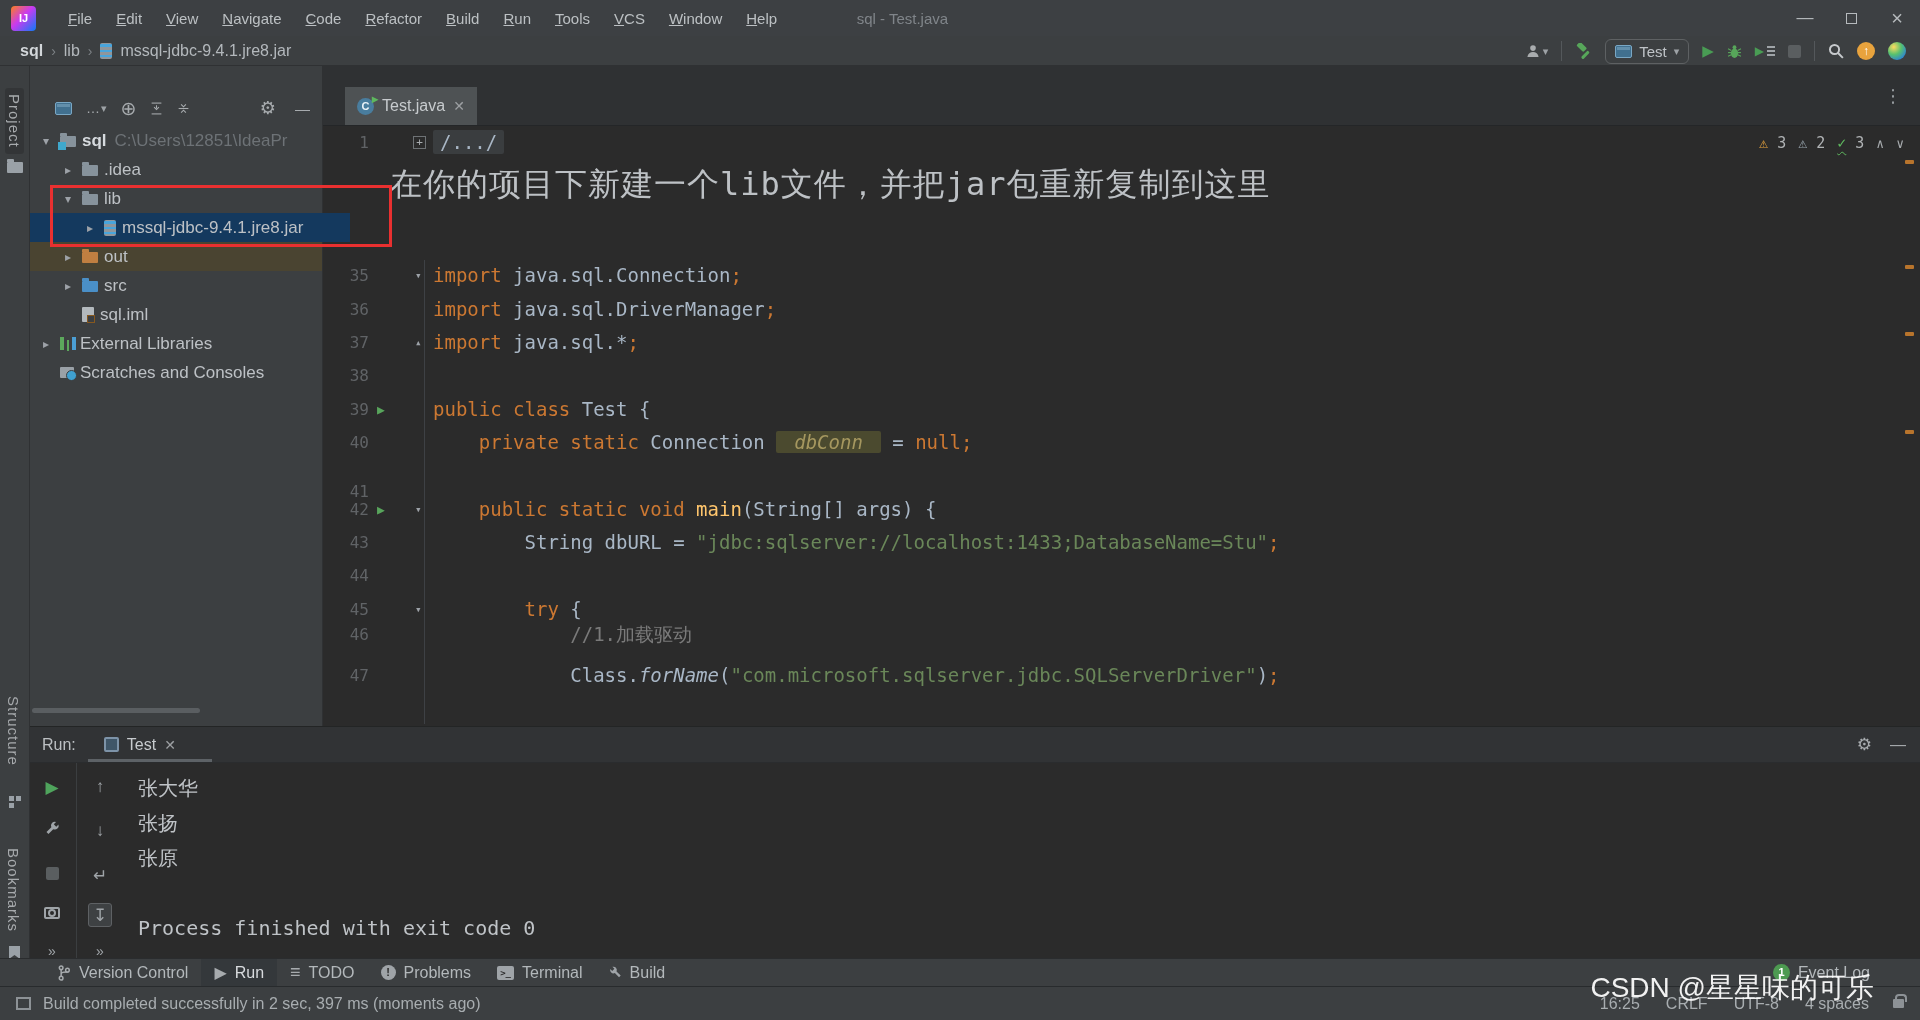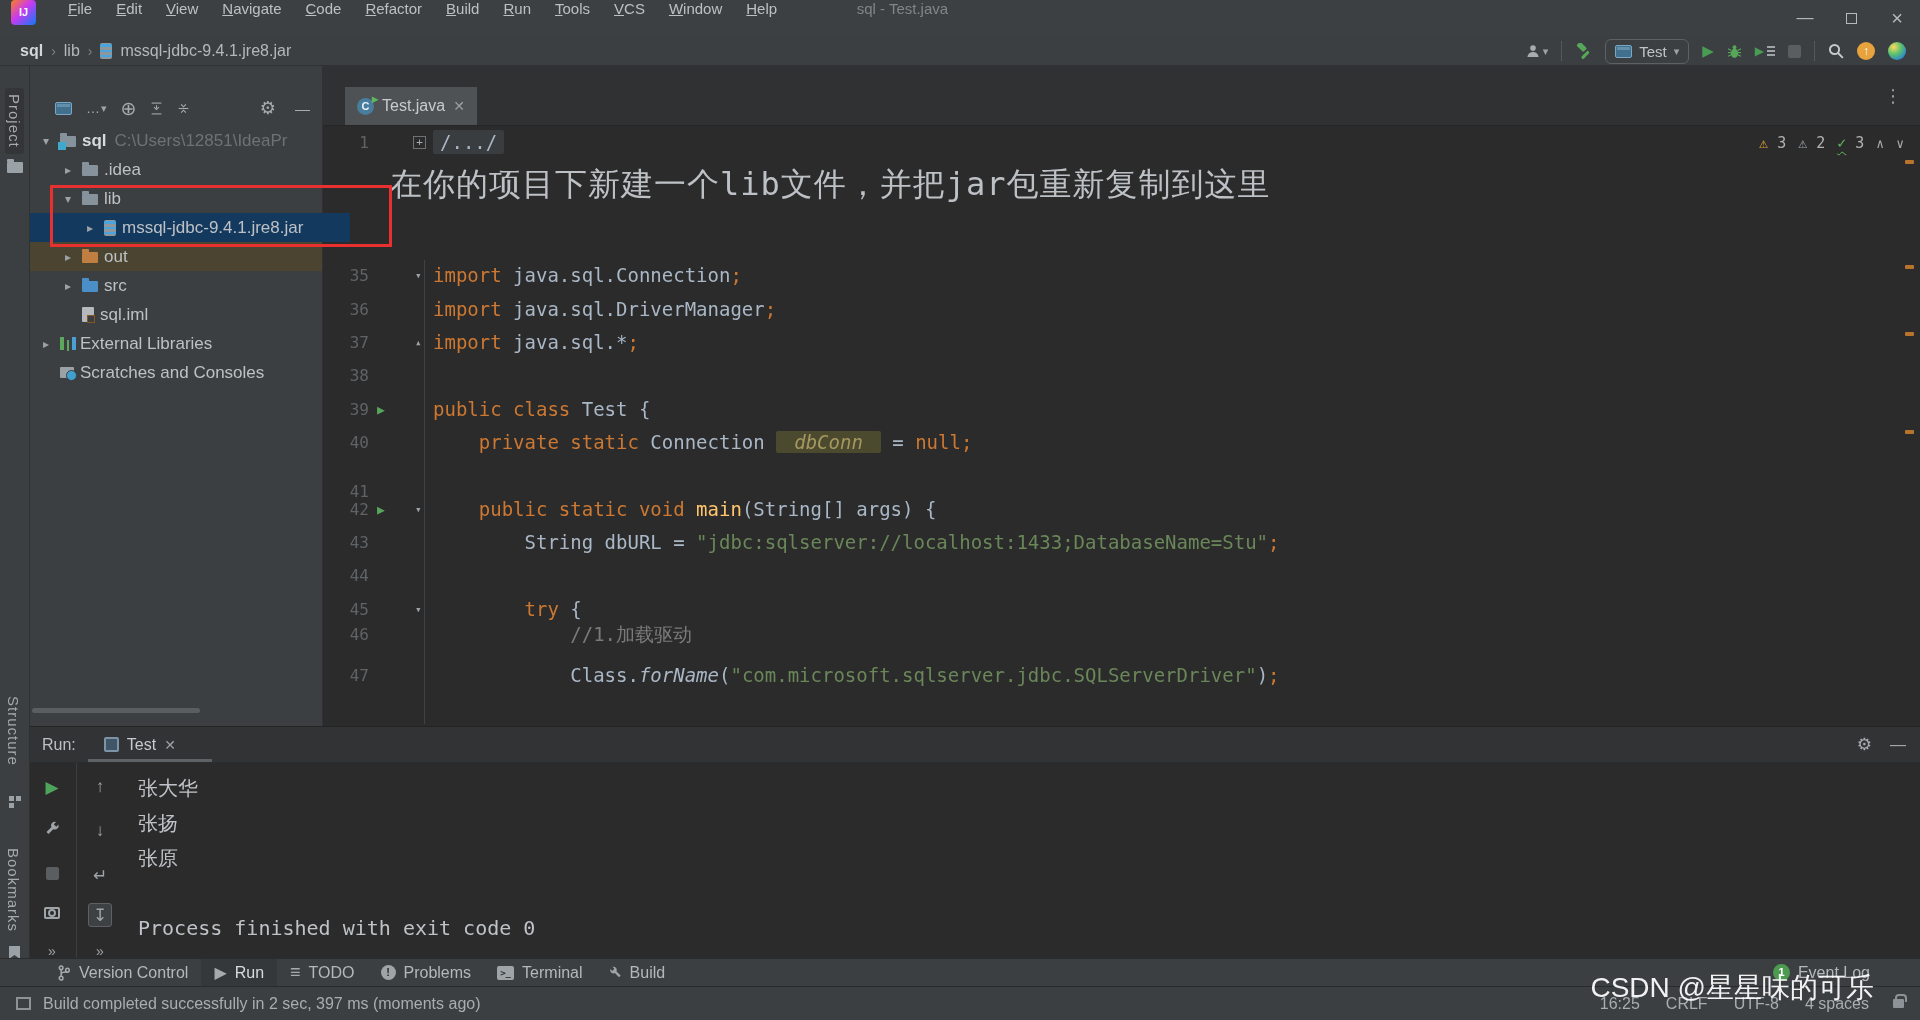--- a/index.html
+++ b/index.html
@@ -1,21 +1,21 @@
 <!DOCTYPE html>
 <html><head>
 <meta charset="utf-8">
 <style>
   * { margin:0; padding:0; box-sizing:border-box; }
   html,body { background:#1e1f22; }
   .app{position:relative;width:1920px;height:1020px;background:#2b2b2b;overflow:hidden;
        font-family:"Liberation Sans",sans-serif;color:#bdc1c5;-webkit-font-smoothing:antialiased;}
 
   
-  .titlebar{position:absolute;top:0;left:0;width:100%;height:36px;background:#3d4043;display:flex;align-items:flex-start;}
+  .titlebar{position:absolute;top:0;left:0;width:100%;height:36px;background:#3d4043;display:flex;align-items:center;}
   .logo{width:25px;height:25px;margin-left:11px;border-radius:4px;
         background:linear-gradient(135deg,#fc801d 0%,#ca3af0 45%,#0c7bf7 100%);
         color:#fff;font:bold 11px/25px "Liberation Sans",sans-serif;text-align:center;}
   .menus{display:flex;margin-left:22px;gap:4px;}
   .menu-item{padding:0 10px;font-size:15px;color:#bcc0c3;cursor:default;}
   .menu-item .mn{text-decoration:underline;}
   .win-title{position:absolute;left:47%;transform:translateX(-50%);font-size:15px;color:#80858a;}
   .winctl{position:absolute;right:0;top:0;height:36px;display:flex;}
   .winbtn{width:46px;height:36px;display:flex;align-items:center;justify-content:center;color:#b6babd;font-size:17px;}
   .restore-box{width:11px;height:11px;border:1.5px solid #b6babd;position:relative;background:#3d4043;}

